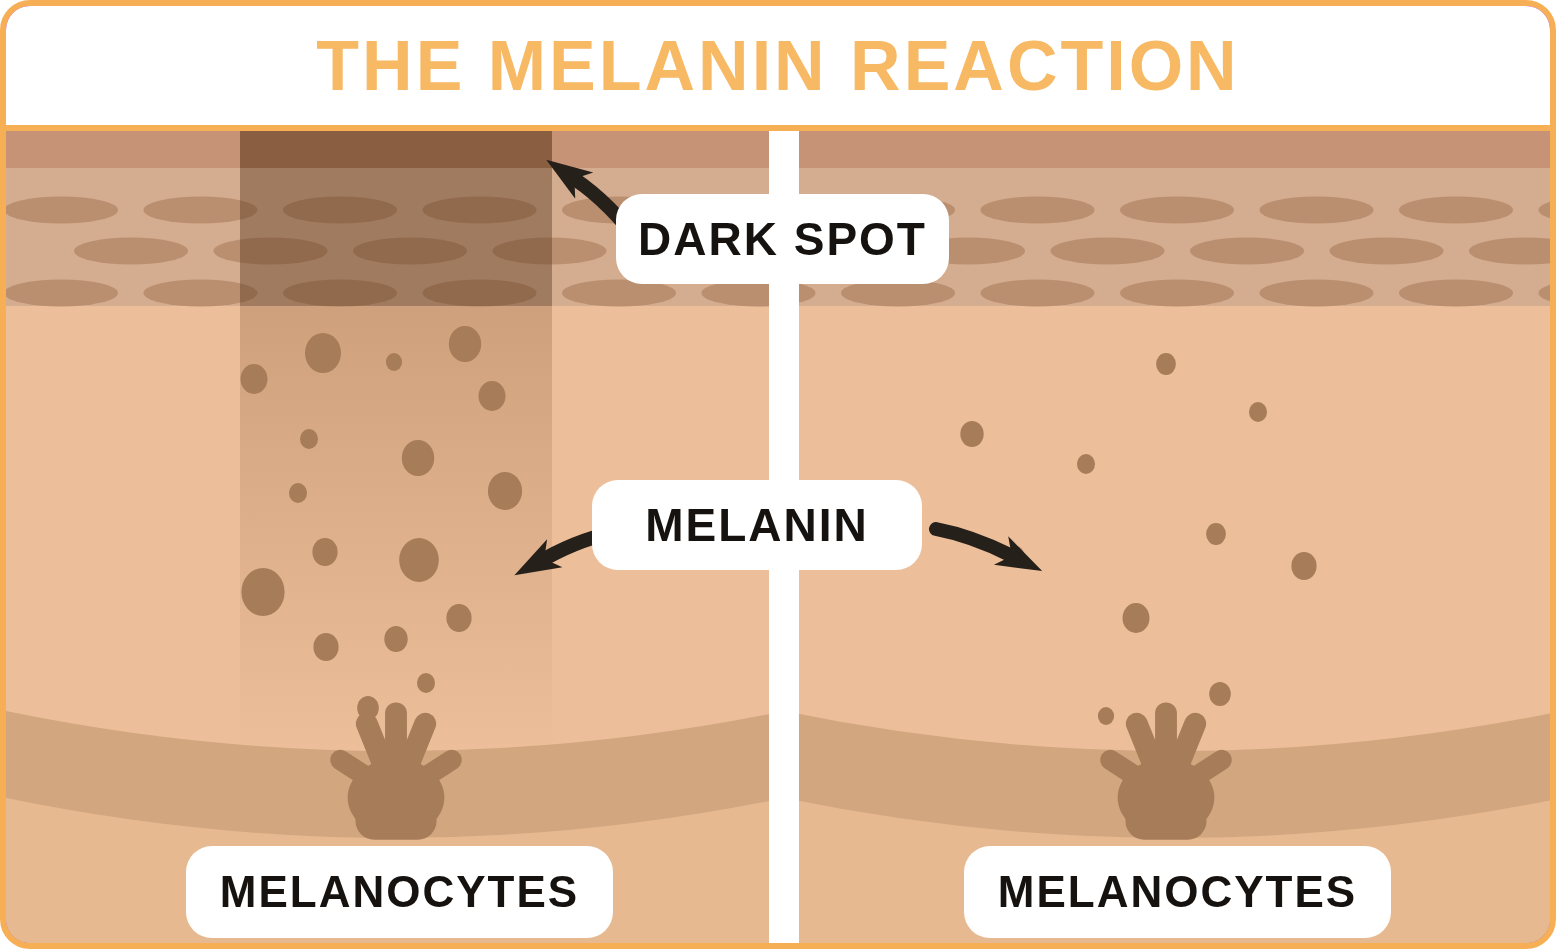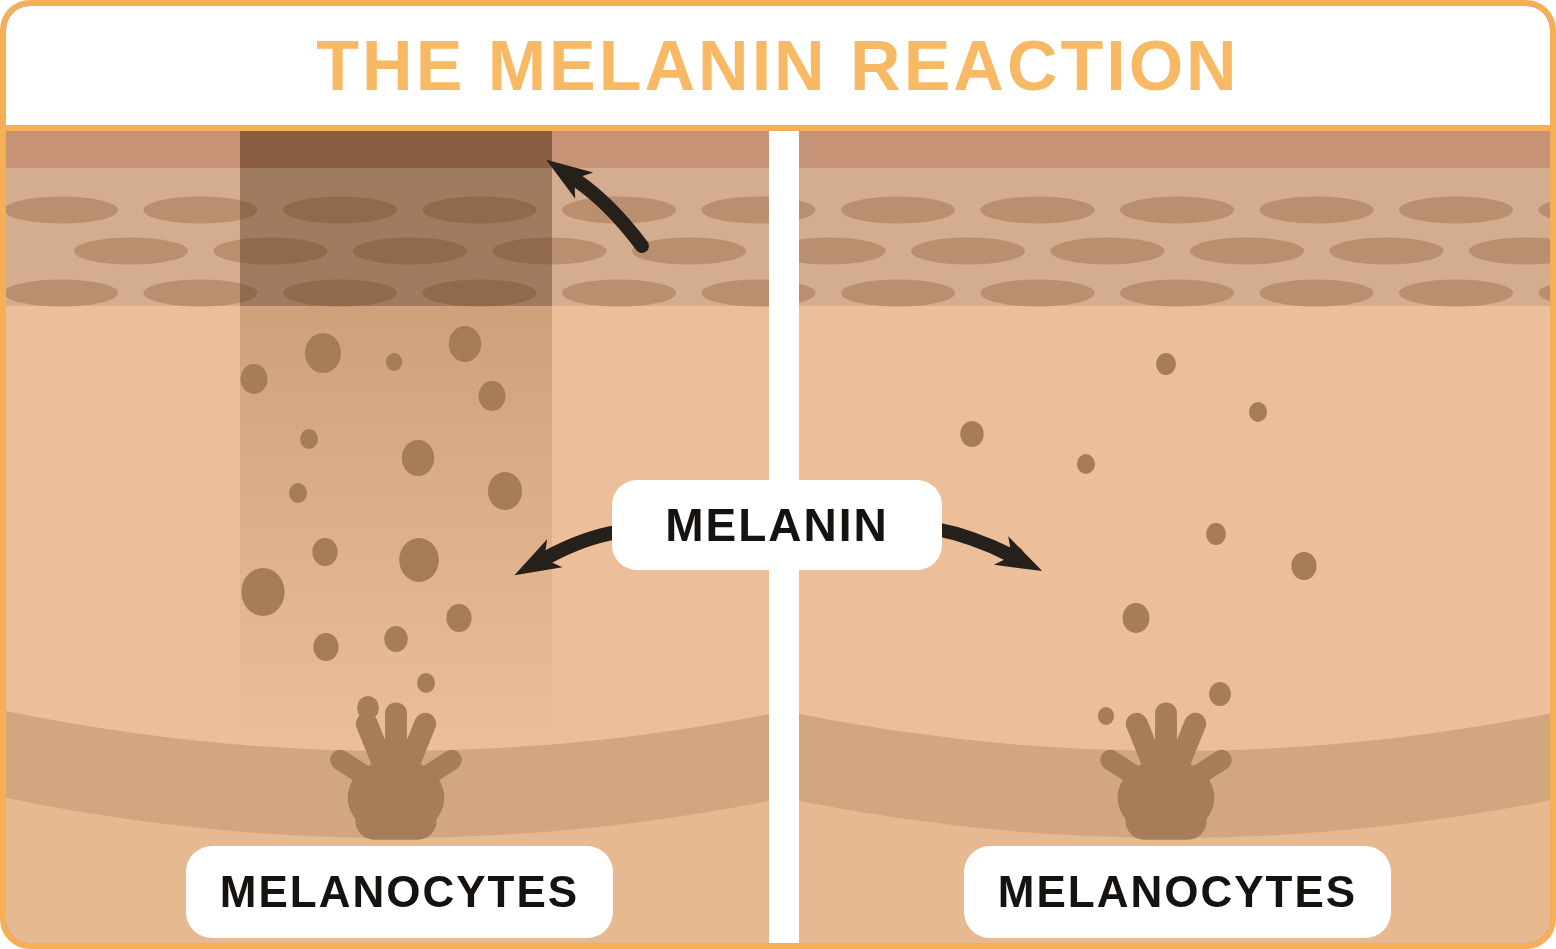--- a/index.html
+++ b/index.html
@@ -27,21 +27,21 @@
   }
   .callout{
     position:absolute;z-index:2;
     background:var(--label-bg,#fff);
     color:var(--label-text,#16120F);
     border-radius:26px;
     display:flex;align-items:center;justify-content:center;
     font-weight:800;letter-spacing:2px;white-space:nowrap;
   }
   #lbl-darkspot{left:610px;top:188px;width:333px;height:90px;font-size:46px;}
-  #lbl-melanin{left:606px;top:474px;width:330px;height:90px;font-size:46px;border-radius:25px;}
+  #lbl-melanin{left:586px;top:474px;width:330px;height:90px;font-size:46px;}
   #lbl-mel-left{left:180px;top:840px;width:427px;height:92px;font-size:44px;}
   #lbl-mel-right{left:958px;top:840px;width:427px;height:92px;font-size:44px;}
   .arrow-path{stroke:var(--arrow,#26201B);stroke-width:14;fill:none;stroke-linecap:round;}
 </style>
 </head>
 <body>
 
 <div class="frame" id="frame" style="--accent: #F7AF55; --title-color: #F8B964; --header-bg: #FFFFFF; --label-bg: #FFFFFF; --label-text: #16120F; --arrow: #26201B; --divider: #FFFFFF; --skin-top: #C69377; --skin-epi: #D4AC8F; --skin-cell: #BA8F70; --skin-dermis: #ECBF9A; --skin-dermis-low: #E7B990; --skin-band: #D2A77F; --melanin: #A67C59; --darkstrip: #8A5E41;">
 
   <svg class="skin" viewBox="0 0 1556 949" xmlns="http://www.w3.org/2000/svg">
@@ -167,17 +167,18 @@
       <path class="arrow-path" d="M636,240 C612,208 592,189 570,174" marker-end="url(#ah)"></path>
       <path class="arrow-path" d="M612,526 C586,530 562,540 540,552" marker-end="url(#ah)"></path>
       <path class="arrow-path" d="M930,523 C956,528 980,537 1004,549" marker-end="url(#ah)"></path>
     </g>
   </svg>
 
   <div class="header">
     <h1 class="title">THE MELANIN REACTION</h1>
   </div>
 
+  <div class="callout" id="lbl-darkspot">DARK SPOT</div>
   <div class="callout" id="lbl-melanin">MELANIN</div>
   <div class="callout" id="lbl-mel-left">MELANOCYTES</div>
   <div class="callout" id="lbl-mel-right">MELANOCYTES</div>
 
 </div>
 
 </body></html>

